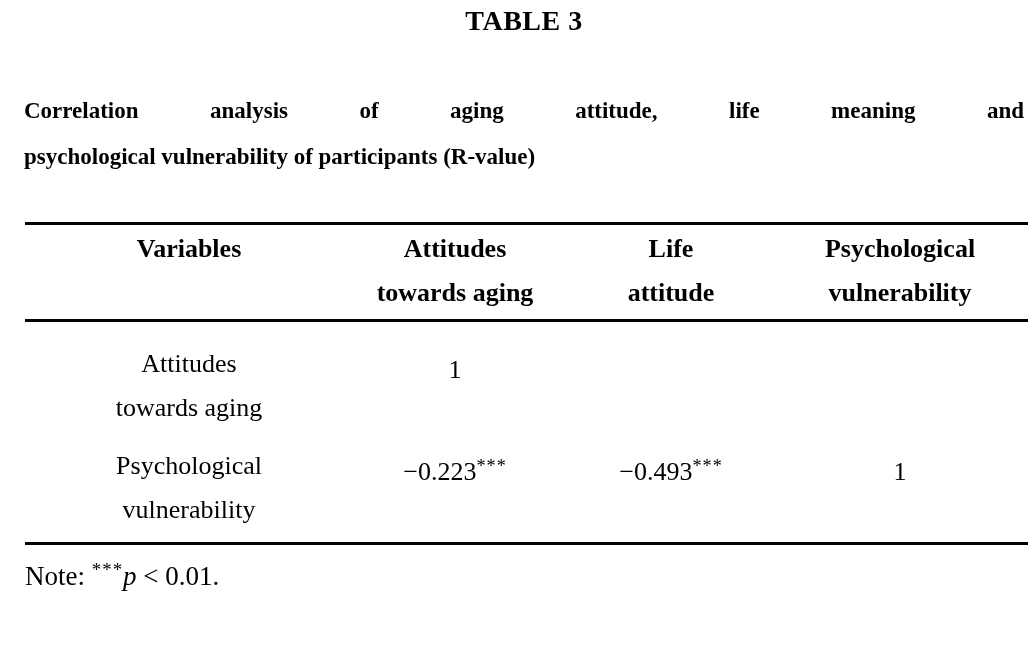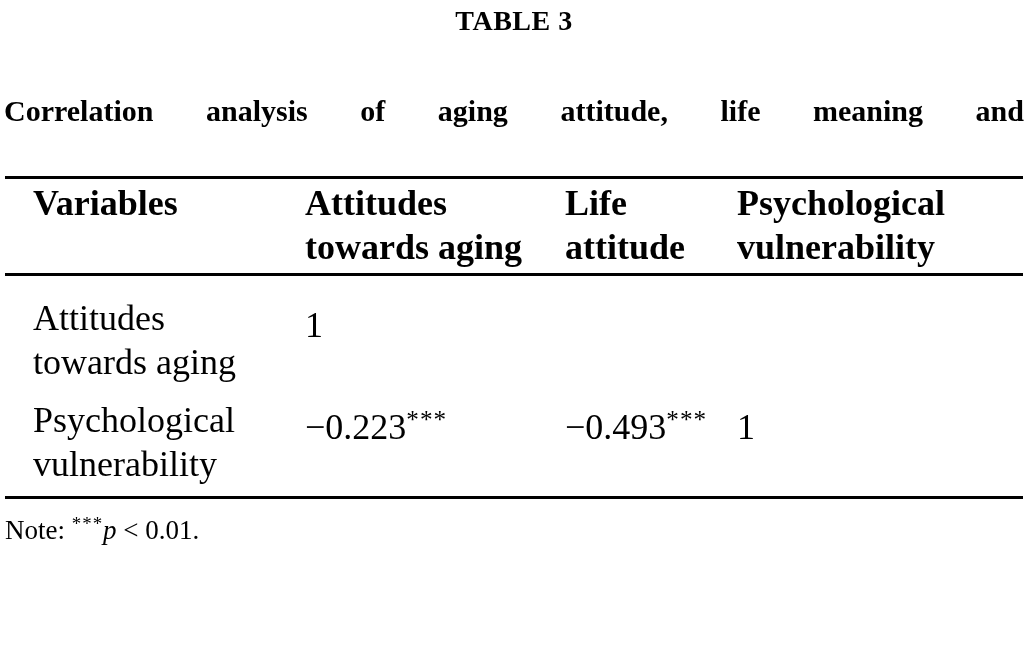--- a/index.html
+++ b/index.html
@@ -2,57 +2,57 @@
 <html><head>
 <meta charset="utf-8">
 <style>
   * { margin: 0; padding: 0; box-sizing: border-box; }
   html, body {
     width: 1028px; height: 652px;
     background: #ffffff; color: #000000;
     font-family: "Liberation Serif", serif;
     overflow: hidden;
   }
-  .page { width: 1028px; height: 512px; position: relative; }
+  .page { width: 1028px; height: 512px; position: relative; padding-left: 20px; }
 
   .caption {
     padding-top: 4px;
     text-align: center;
     font-weight: bold;
     font-size: 28px;
     line-height: 34px;
     letter-spacing: 0.5px;
   }
 
   .title {
     margin: 50px 4px 0 4px;
     font-weight: bold;
-    font-size: 30px;
+    font-size: 23px;
     line-height: 46px;
   }
   .title .l1 { display: block; text-align: justify; text-align-last: justify; }
   .title .l2 { display: block; text-align: left; }
 
   table.corr {
     margin: 42px 5px 0 5px;
     width: 1018px;
     border-collapse: collapse;
     table-layout: fixed;
     border-top: 3px solid #000;
     border-bottom: 3px solid #000;
   }
   col.c1 { width: 300px; }
   col.c2 { width: 260px; }
   col.c3 { width: 172px; }
   col.c4 { width: 286px; }
 
   th, td {
-    text-align: left;
+    text-align: center;
     vertical-align: top;
-    font-size: 36px;
+    font-size: 26px;
     line-height: 44px;
     font-weight: normal;
     padding: 0;
   }
   thead th {
     font-weight: bold;
     padding-top: 2px;
     padding-bottom: 4px;
     border-bottom: 3px solid #000;
   }
@@ -78,20 +78,21 @@
 </style>
 </head>
 <body>
 
 <div class="page">
 
   <div class="caption">TABLE 3</div>
 
   <div class="title">
     <span class="l1">Correlation analysis of aging attitude, life meaning and</span>
+    <span class="l2">psychological vulnerability of participants (R-value)</span>
   </div>
 
   <table class="corr">
     <colgroup>
       <col class="c1">
         <col class="c2">
         <col class="c3">
         <col class="c4">
     </colgroup>
     <thead>

